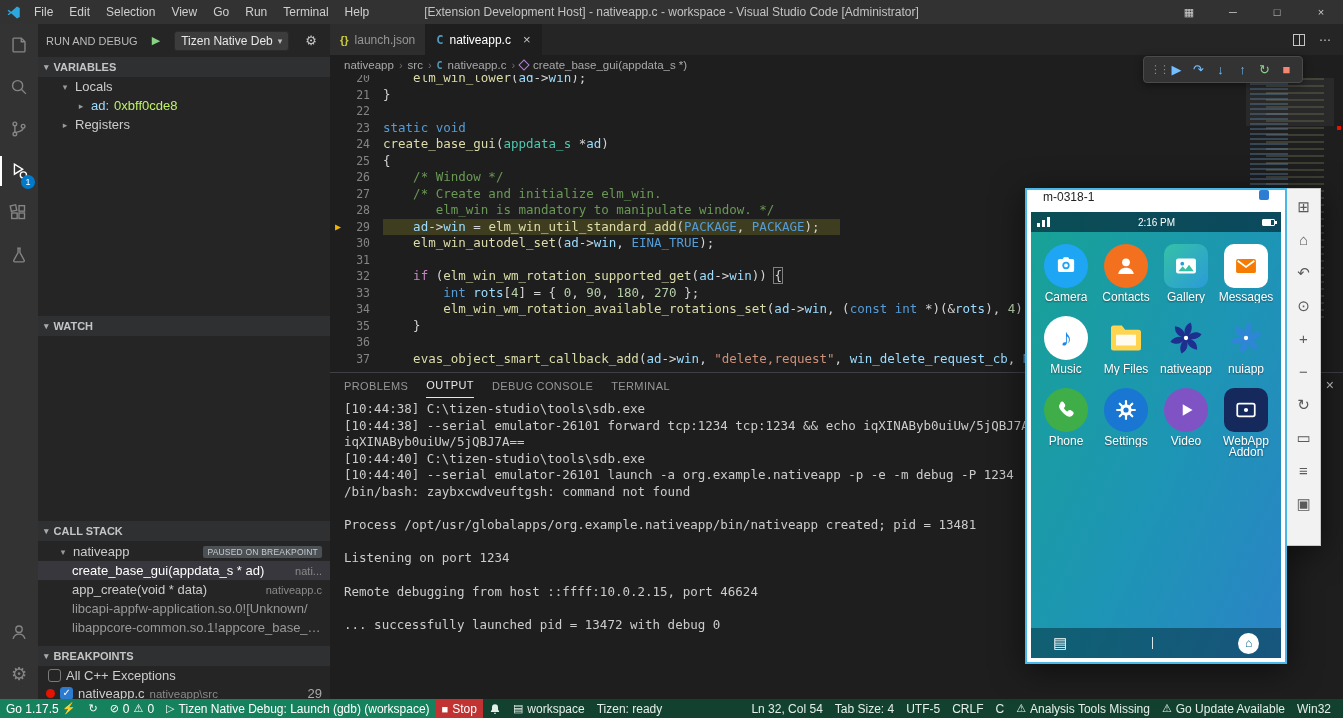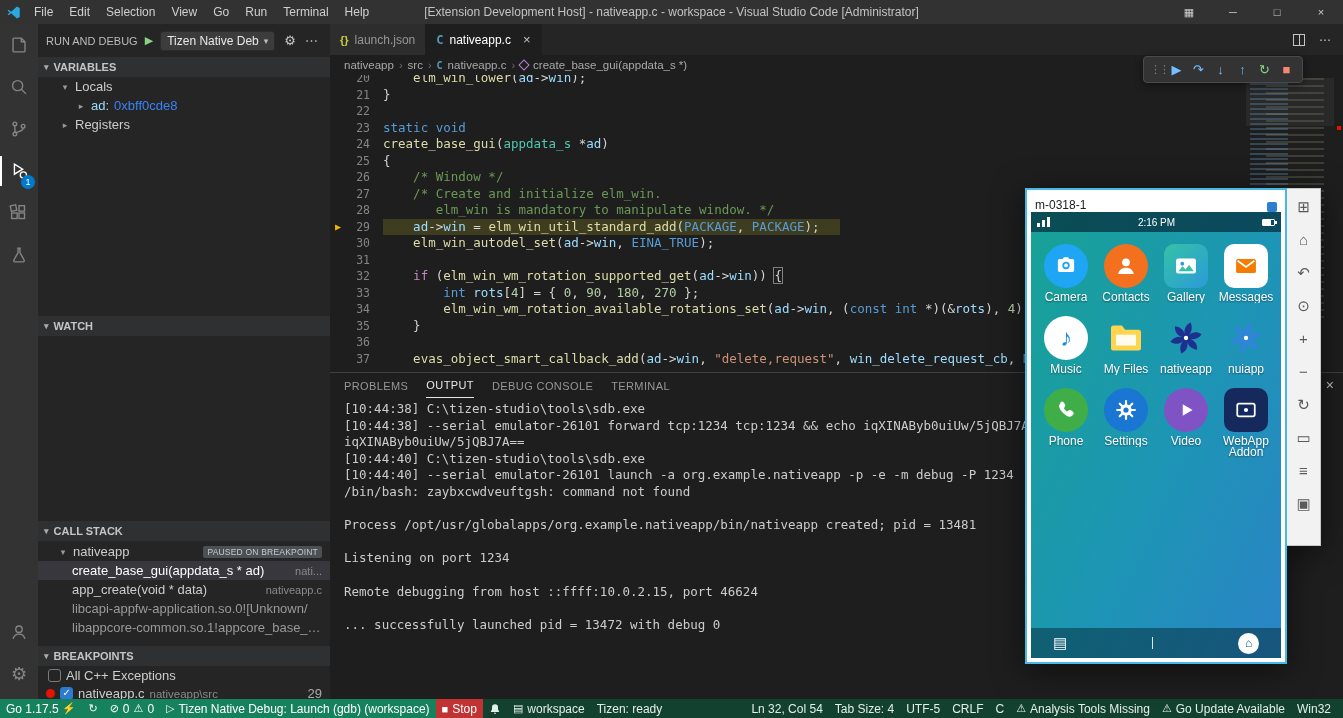--- a/index.html
+++ b/index.html
@@ -20,32 +20,32 @@
   .activitybar { position:absolute; left:0; top:24px; width:38px; bottom:19px; background:#333333; display:flex; flex-direction:column; align-items:center; z-index:20; }
   .ab-item { width:38px; height:42px; display:flex; align-items:center; justify-content:center; color:#858585; position:relative; }
   .ab-item.active { color:#ffffff; }
   .ab-item.active::before { content:""; position:absolute; left:0; top:6px; bottom:6px; width:2px; background:#fff; }
   .ab-badge { position:absolute; right:3px; bottom:3px; min-width:14px; height:14px; border-radius:8px; background:#007acc; color:#fff; font-size:9px; display:flex; align-items:center; justify-content:center; }
   .ab-bottom { margin-top:auto; display:flex; flex-direction:column; align-items:center; padding-bottom:4px; }
   .gear-glyph { font-size:18px; }
 
   
   .sidebar { position:absolute; left:38px; top:24px; width:292px; bottom:19px; background:#252526; overflow:hidden; z-index:10; }
-  .sidebar-titlerow { position:absolute; left:0; right:0; top:0; height:33px; display:flex; align-items:center; gap:7px; padding:0 8px; }
+  .sidebar-titlerow { position:absolute; left:0; right:0; top:0; height:33px; display:flex; align-items:center; gap:14px; padding:0 8px; }
   .st-label { font-size:11px; color:#bbbbbb; white-space:nowrap; }
   .play-icon { color:#89d185; font-size:11px; }
   .config-dd { display:flex; align-items:center; gap:5px; background:#3c3c3c; border:1px solid #2b2b2b; border-radius:3px; padding:2px 6px; color:#e8e8e8; font-size:12px; white-space:nowrap; }
   .chev { font-size:9px; color:#bbb; }
   .hdr-ico { color:#c5c5c5; font-size:13px; margin-left:2px; }
   .shead { position:absolute; left:0; right:0; height:20px; background:#2f3031; display:flex; align-items:center; gap:5px; padding:0 6px; font-size:11px; font-weight:bold; color:#c5c5c5; }
   .shead .tw { font-size:9px; color:#aaa; }
   .srow { position:absolute; left:0; right:0; height:19px; display:flex; align-items:center; gap:5px; font-size:13px; color:#cccccc; padding-right:8px; }
   .tw-sm { font-size:9px; color:#9a9a9a; width:10px; text-align:center; }
   .var-name { color:#9cdcfe; }
-  .var-value { color:#3b82f6; }
+  .var-value { color:#bef264; }
   .badge-paused { margin-left:auto; background:#4b5055; color:#c9c9c9; font-size:8.5px; padding:1px 4px; border-radius:2px; letter-spacing:.2px; }
   .frame-file { margin-left:auto; color:#8a8a8a; font-size:11px; white-space:nowrap; }
   .frame-name { white-space:nowrap; overflow:hidden; text-overflow:ellipsis; }
   .srow.selected { background:#37373d; }
   .srow.dim .frame-name { color:#999; }
   .cb { width:13px; height:13px; border:1px solid #7a7a7a; border-radius:3px; display:inline-block; flex:none; }
   .cb.checked { background:#2d7ad1; border-color:#2d7ad1; position:relative; }
   .cb.checked::after { content:"✓"; position:absolute; left:1.5px; top:-1px; color:#fff; font-size:10px; }
   .bp-dot { width:9px; height:9px; border-radius:50%; background:#e51400; flex:none; }
   .bp-path { color:#8a8a8a; font-size:11.5px; }
@@ -103,21 +103,21 @@
   .sb-left { display:flex; align-items:stretch; }
   .sb-right { margin-left:auto; display:flex; align-items:stretch; padding-right:6px; }
   .sb-item { display:flex; align-items:center; gap:4px; padding:0 6px; color:#e4efe9; white-space:nowrap; }
   .sb-item.prominent { background:#16825d; color:#fff; }
   .sb-item.stop { background:#c13333; color:#fff; }
   .sbi { font-size:11px; }
 
   
   .emu { position:absolute; left:1025px; top:188px; z-index:40; display:flex; align-items:flex-start; filter:drop-shadow(0 6px 16px rgba(0,0,0,.55)); }
   .emu-window { width:262px; background:#fff; border:2px solid #47b8e8; }
-  .emu-titlebar { height:22px; display:flex; align-items:flex-end; padding:0 8px; color:#222; font-size:12px; background:#fff; }
+  .emu-titlebar { height:22px; display:flex; align-items:flex-start; padding:0 16px; color:#222; font-size:12px; background:#fff; }
   .emu-tb-icon { margin-left:auto; width:10px; height:10px; border-radius:2px; background:#2d7dd2; }
   .emu-screen { margin:0 4px 4px; height:446px; position:relative; background:linear-gradient(115deg,#17a295 0%, #1d95b5 55%, #2b84c6 100%); overflow:hidden; }
   .emu-status { height:20px; background:rgba(5,45,60,.72); display:flex; align-items:center; padding:0 6px; color:#fff; font-size:10px; }
   .emu-time { flex:1; text-align:center; }
   .battery { width:13px; height:7px; border:1px solid #fff; border-radius:1px; position:relative; background:linear-gradient(90deg,#fff 0 75%, transparent 75%); }
   .battery::after { content:""; position:absolute; right:-3px; top:1.5px; width:2px; height:3px; background:#fff; }
   .app-grid { display:grid; grid-template-columns:repeat(4,1fr); padding:12px 5px 0; row-gap:13px; }
   .app { display:flex; flex-direction:column; align-items:center; gap:4px; }
   .app-ico { width:44px; height:44px; display:flex; align-items:center; justify-content:center; flex:none; }
   .circle { border-radius:50%; }

